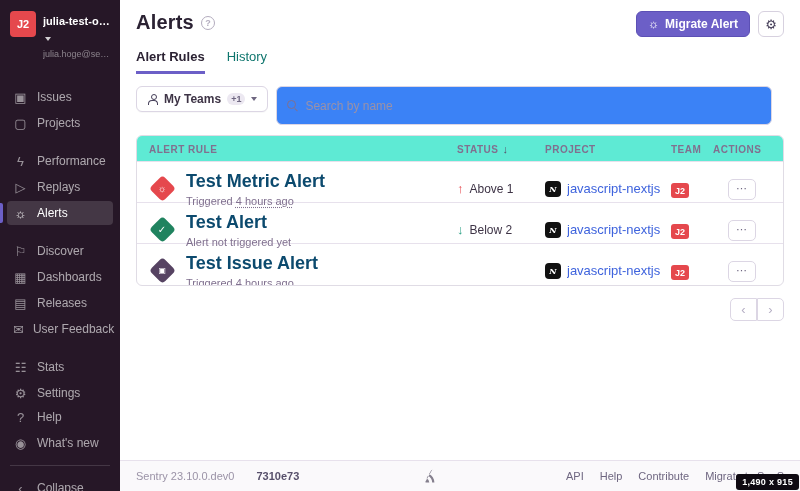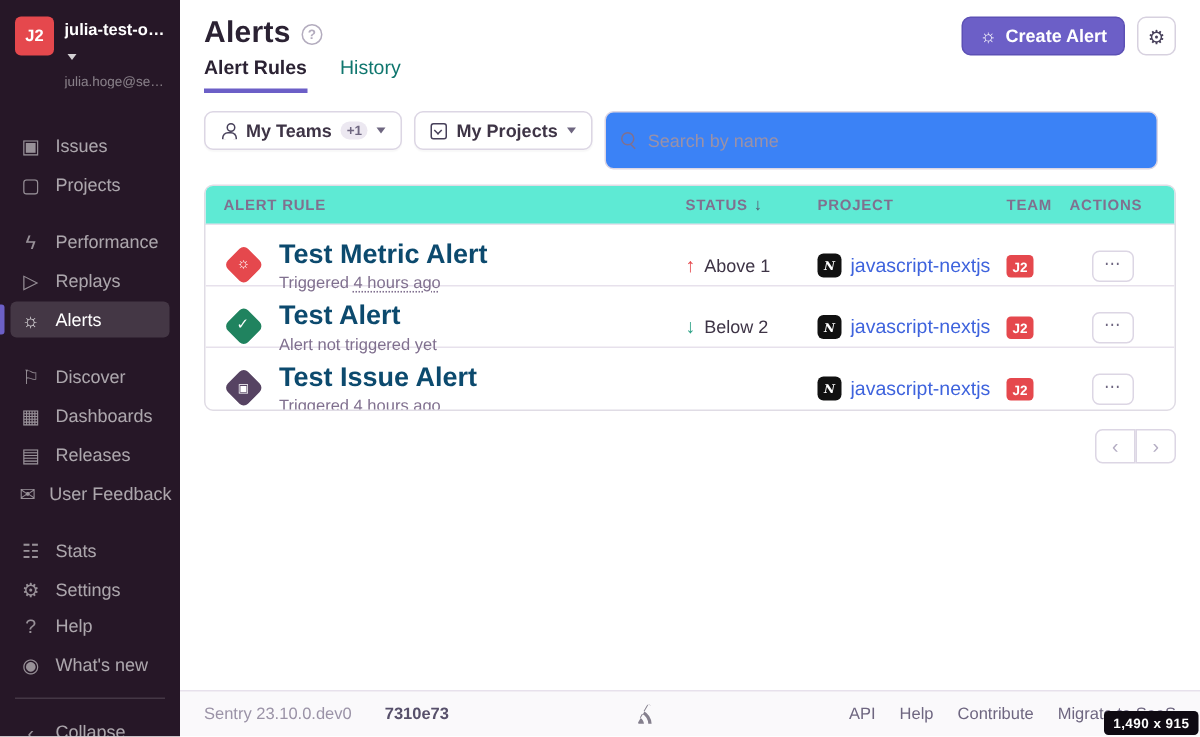--- a/index.html
+++ b/index.html
@@ -55,21 +55,21 @@
     display:flex; align-items:center; gap:6px; background:#6c5fc7; color:#fff;
     border:1px solid #5c50b5; border-radius:6px; font-size:12px; font-weight:bold;
     padding:5px 11px; height:26px; cursor:pointer;
   }
   .btn-create .siren { font-size:12px; line-height:1; }
   .btn-gear {
     width:26px; height:26px; background:#fff; border:1px solid #d7d1df; border-radius:6px;
     color:#47405a; font-size:13px; display:flex; align-items:center; justify-content:center; cursor:pointer;
   }
 
-  .tabs { display:flex; gap:22px; padding:0 16px; }
+  .tabs { display:flex; gap:22px; padding:0 16px; margin-top:12px; }
   .tab { font-size:13px; color:#0f766e; padding-bottom:7px; cursor:pointer; border-bottom:3px solid transparent; }
   .tab.active { color:#2b2233; font-weight:bold; border-bottom-color:#6c5fc7; }
 
   .filter-row { display:flex; gap:8px; margin:12px 28px 0 16px; }
   .filter-btn {
     display:flex; align-items:center; gap:6px; height:26px; padding:0 10px;
     background:#fff; border:1px solid #dcd6e4; border-radius:6px;
     font-size:12px; font-weight:bold; color:#3e3446; cursor:pointer;
     box-shadow:0 1px 1px rgba(0,0,0,.03);
   }
@@ -256,45 +256,40 @@
 <main class="main">
 
   <div class="page-head">
     <div class="title-wrap">
       <h1 class="page-title">Alerts</h1>
       <span class="help-circle">?</span>
     </div>
     <div class="head-actions">
       <button class="btn-create">
         <span class="siren">☼</span>
-        <span>Create Alert</span>
+        <span>Migrate Alert</span>
       </button>
       <button class="btn-gear">
         <span>⚙</span>
       </button>
     </div>
   </div>
 
   <div class="tabs">
     <div class="tab active">Alert Rules</div>
     <div class="tab">History</div>
   </div>
 
   <div class="filter-row">
     <button class="filter-btn">
       <span class="icon-person"></span>
       <span>My Teams</span>
       <span class="count-pill">+1</span>
       <span class="caret-down"></span>
     </button>
-    <button class="filter-btn">
-      <span class="icon-proj"></span>
-      <span>My Projects</span>
-      <span class="caret-down"></span>
-    </button>
     <div class="search-box">
       <span class="icon-search"></span>
       <input type="text" placeholder="Search by name" style="">
     </div>
   </div>
 
   <div class="alert-table">
     <div class="t-head">
       <div class="th">ALERT RULE</div>
       <div class="th">

